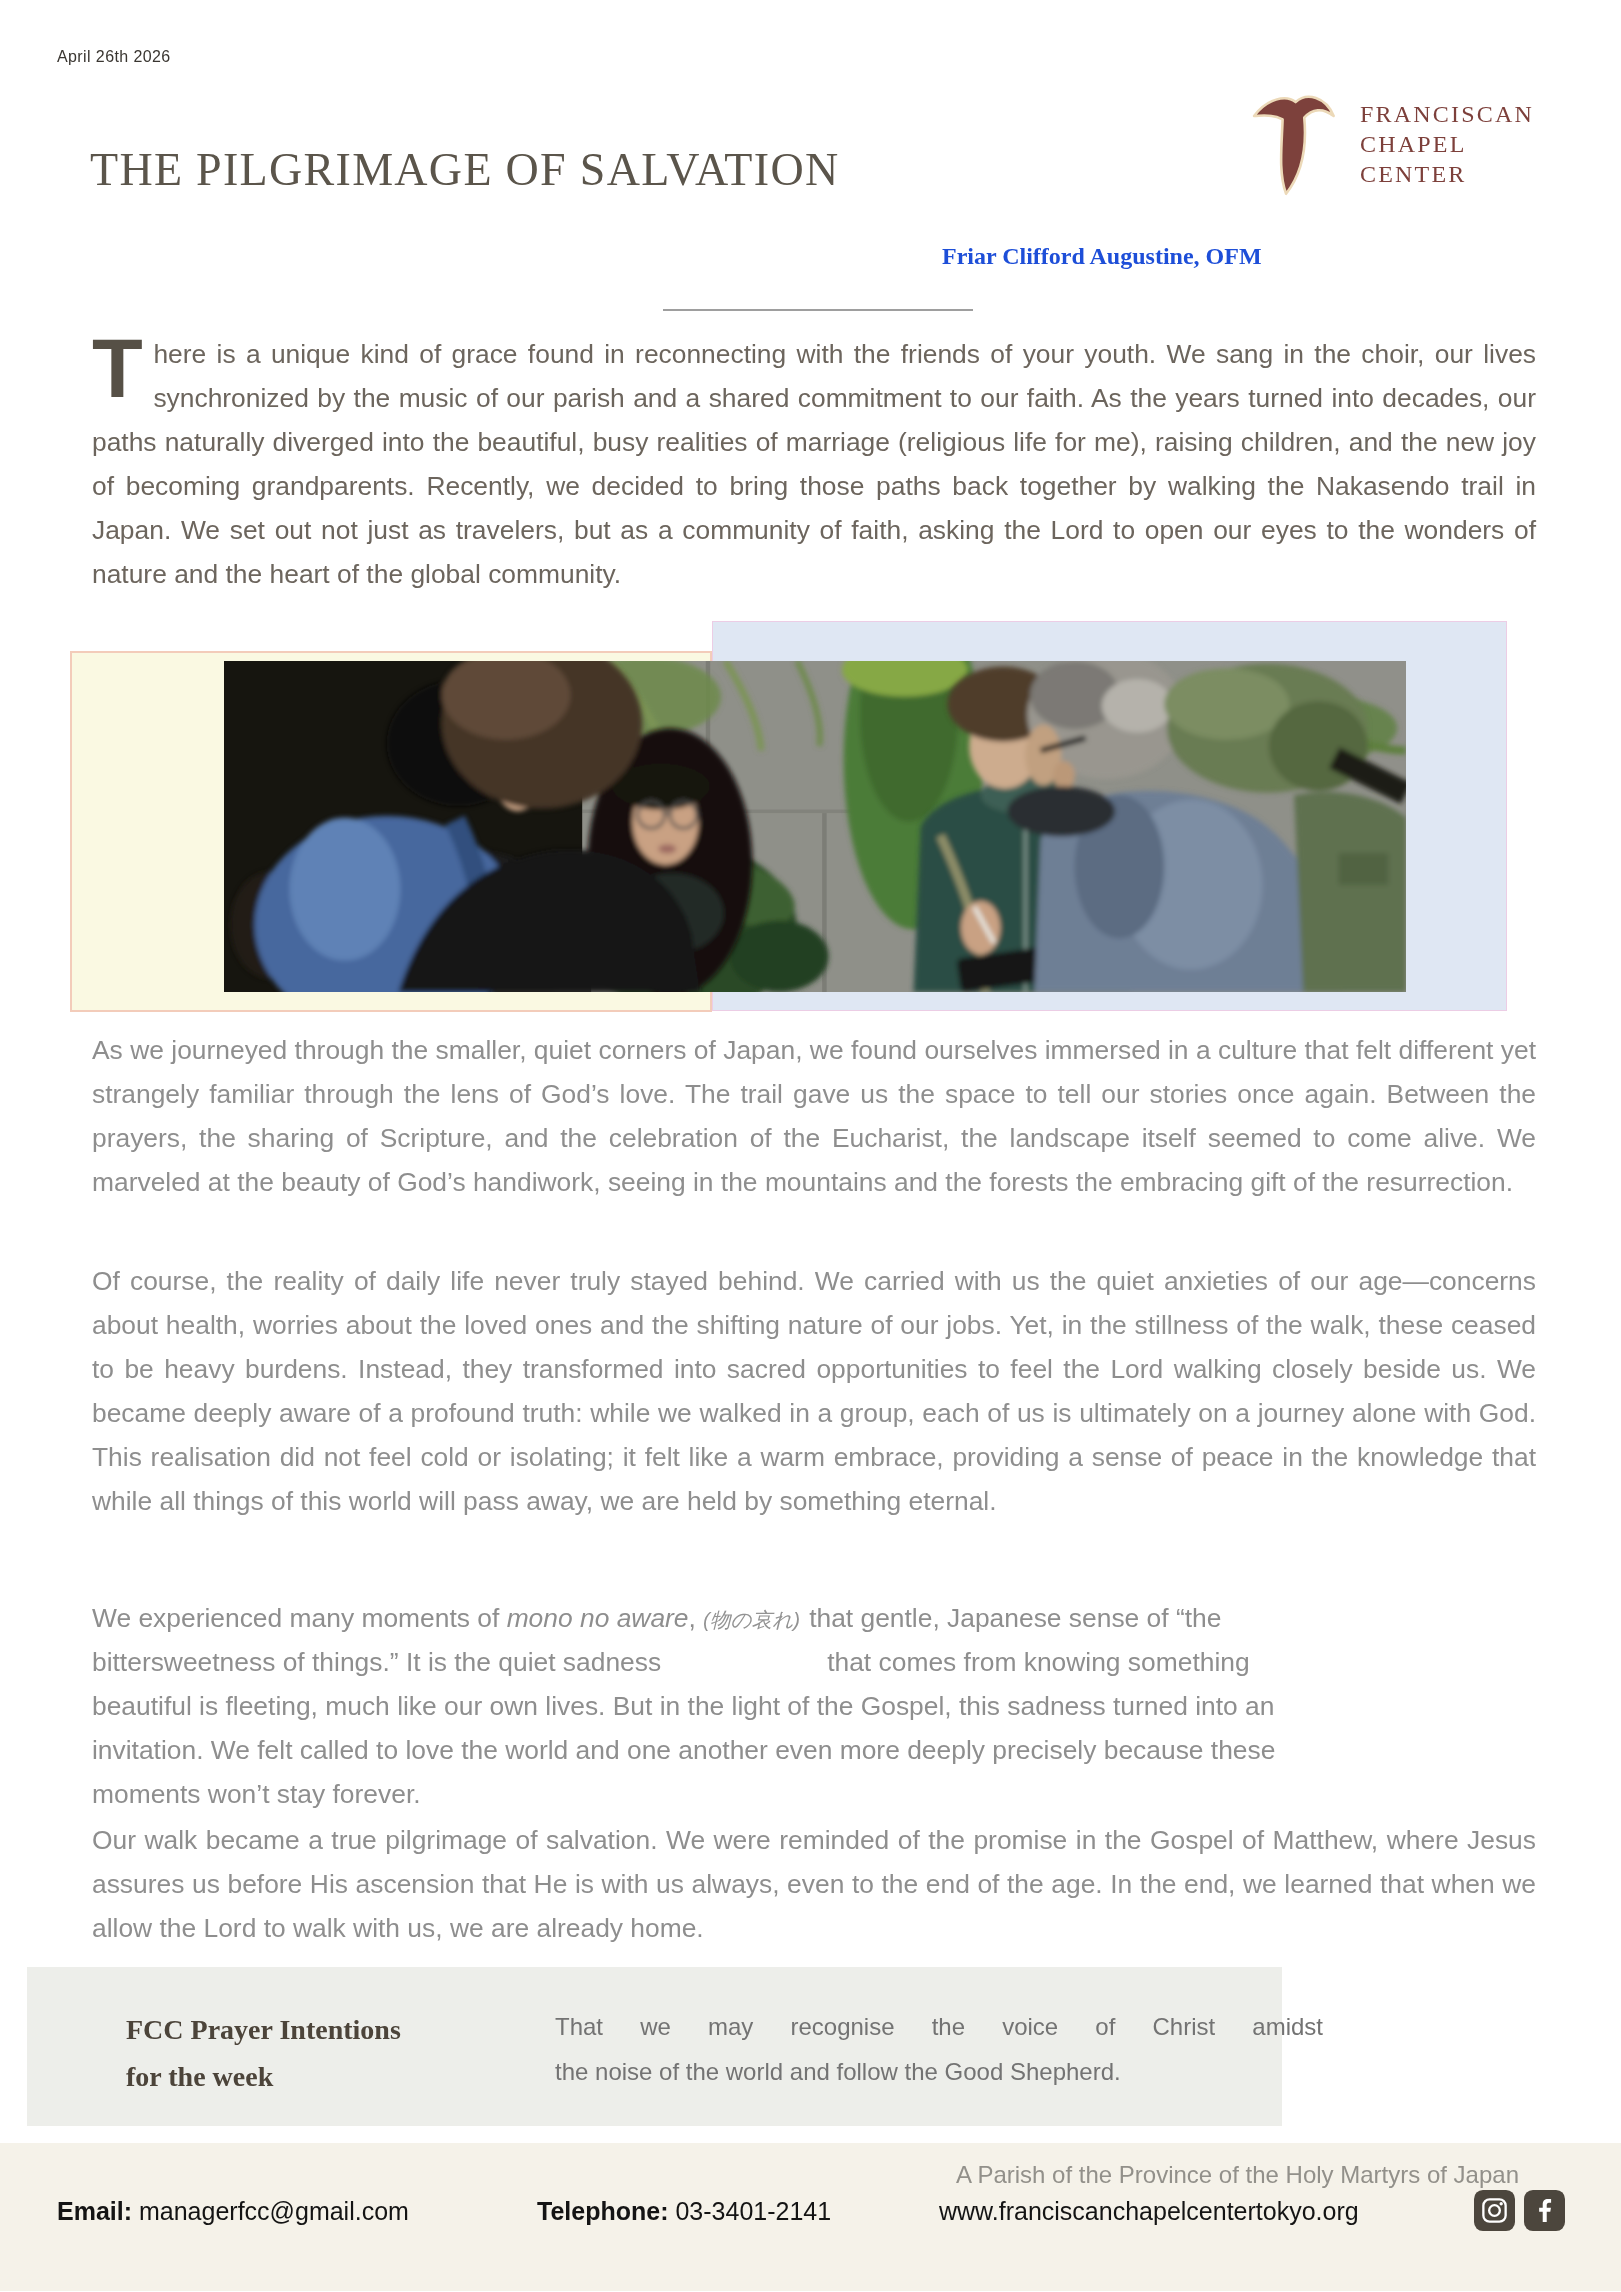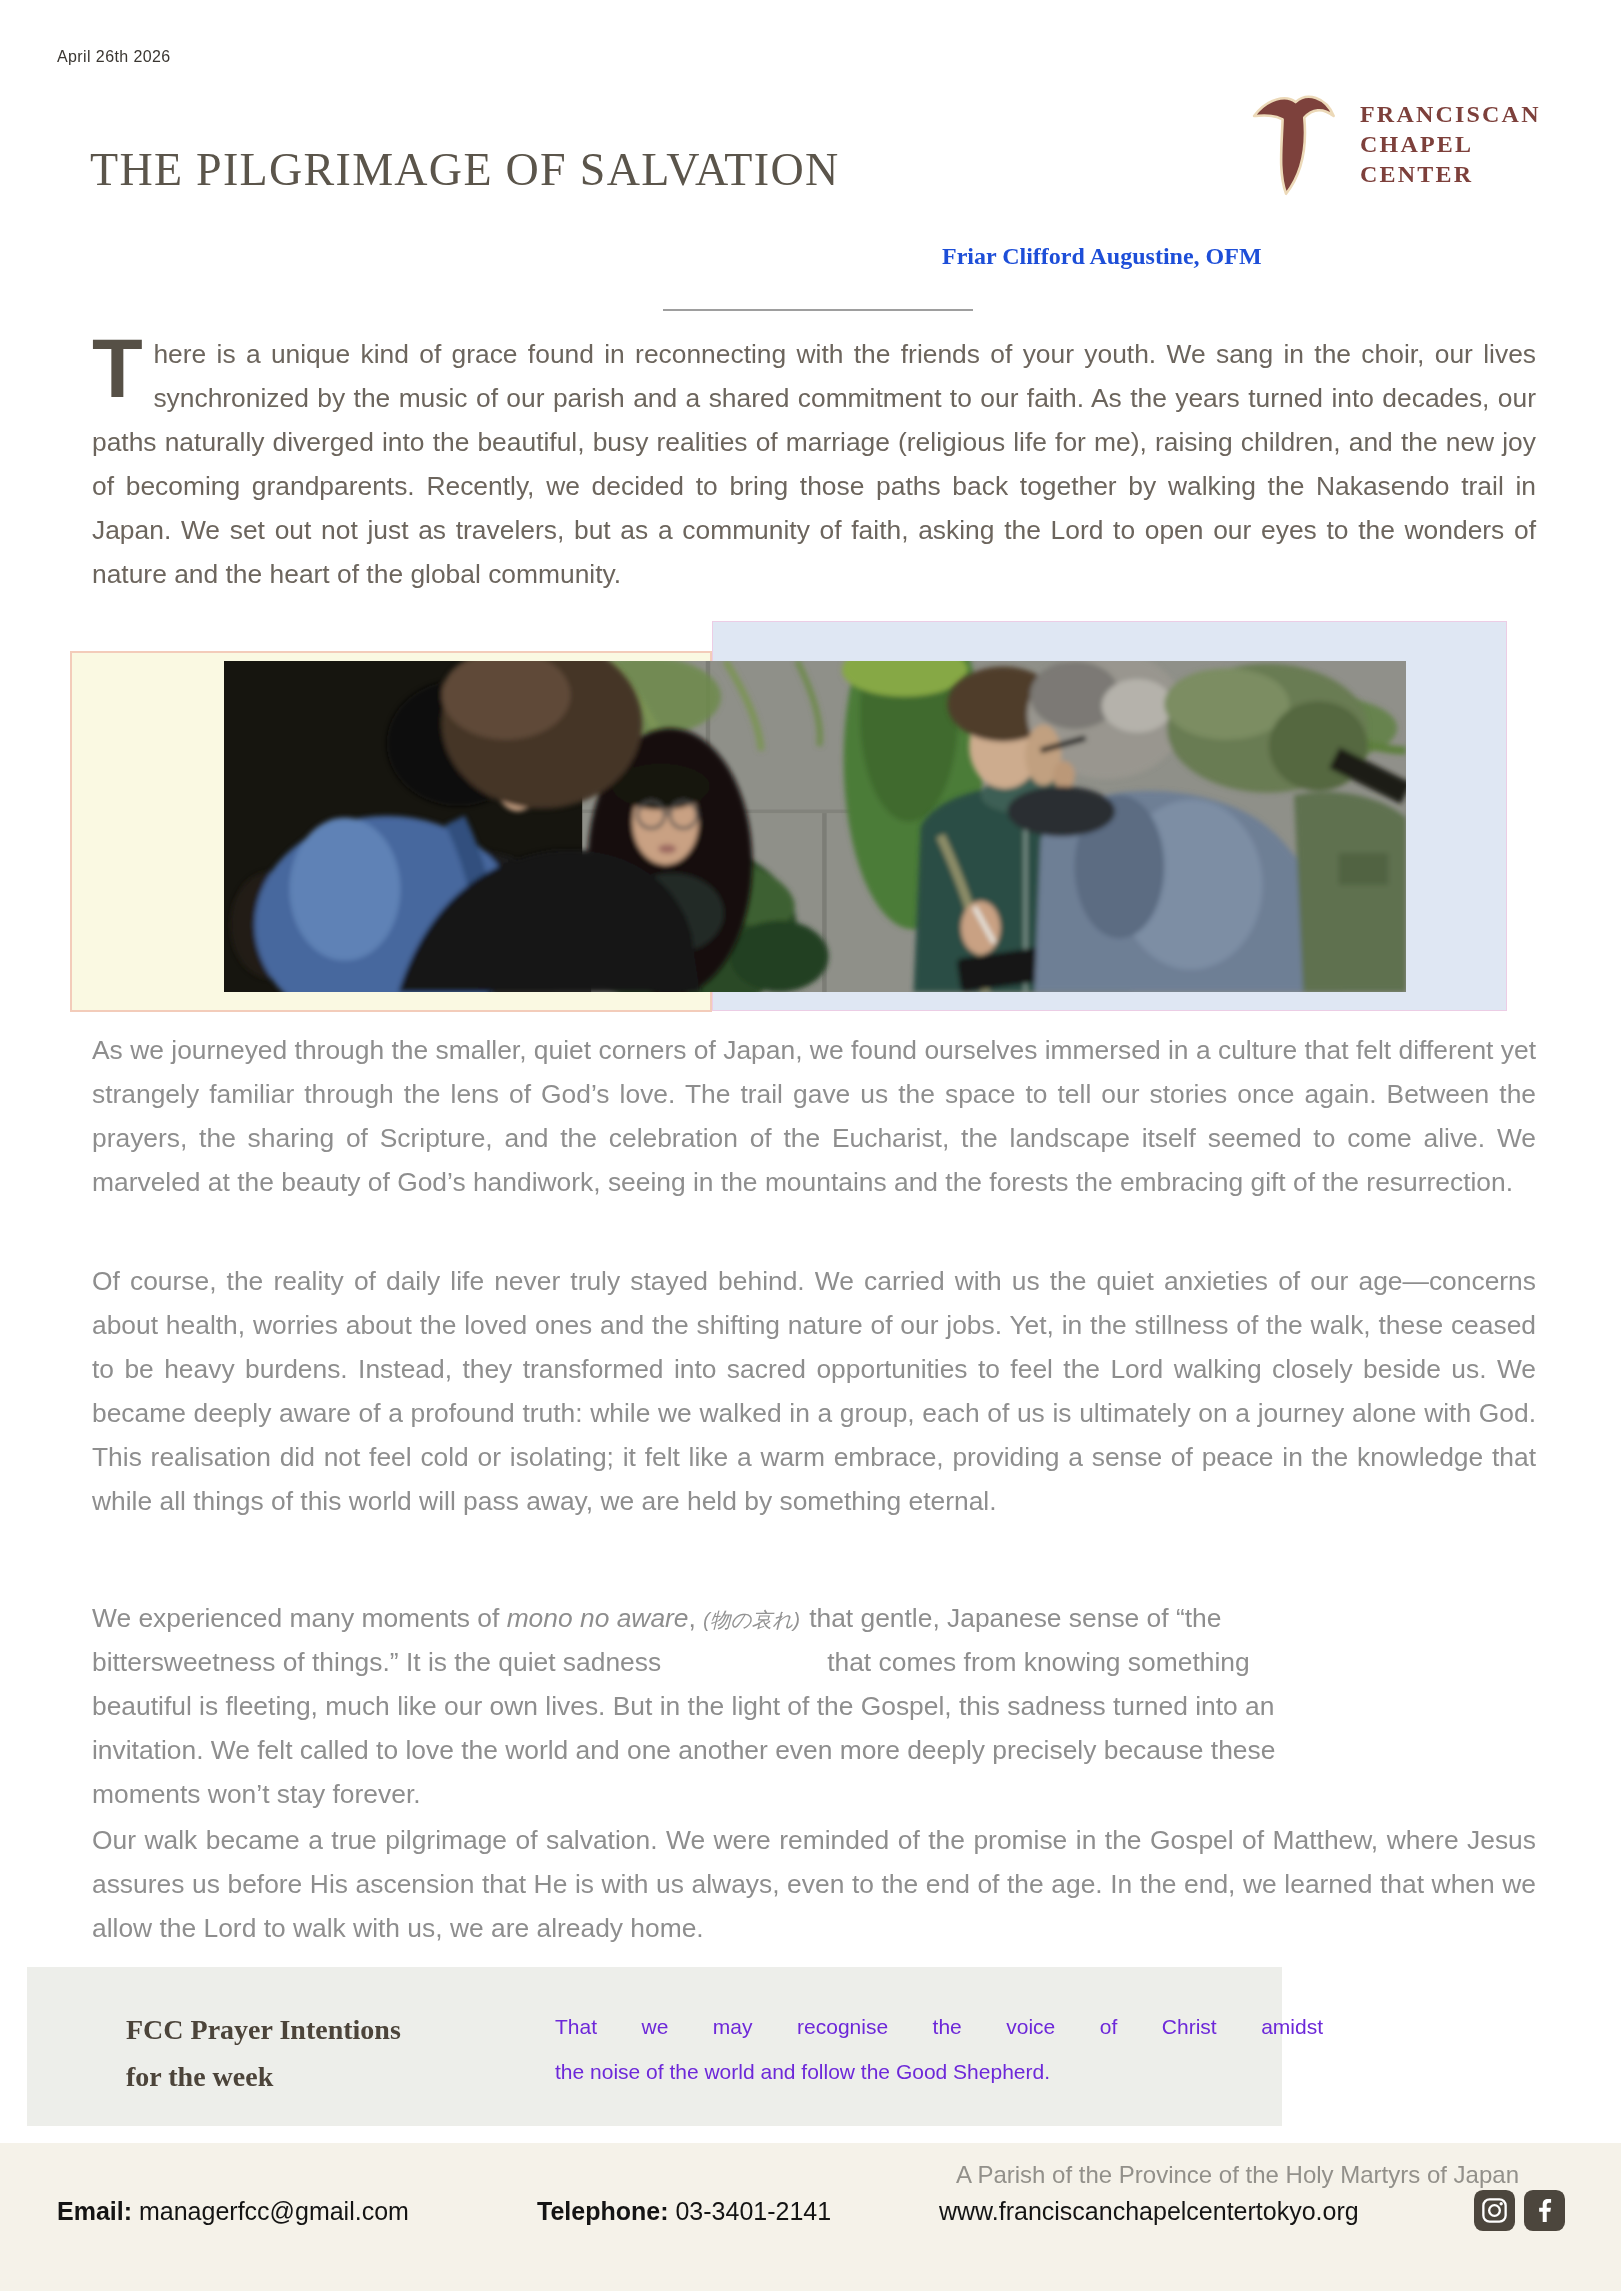--- a/index.html
+++ b/index.html
@@ -6,21 +6,21 @@
   body{width:1621px;height:2293px;background:#ffffff;position:relative;
        font-family:"Liberation Sans",sans-serif;overflow:hidden;}
   .abs{position:absolute;}
 
   
   .date{left:57px;top:48px;font-size:16px;color:#3a3631;letter-spacing:0.4px;}
   .title{left:90px;top:143px;margin:0;font-family:"Liberation Serif",serif;
          font-weight:400;font-size:46px;letter-spacing:1.3px;color:#5b554b;}
   .logo-mark{left:1248px;top:90px;}
   .logo-text{left:1360px;top:99px;font-family:"Liberation Serif",serif;
-             font-weight:700;font-size:24px;letter-spacing:2.2px;
+             font-weight:400;font-size:24px;letter-spacing:2.2px;
              color:#7d403b;line-height:30px;}
   .byline{left:942px;top:243px;font-family:"Liberation Serif",serif;
           font-weight:600;font-size:24px;color:#1d4ed8;}
   .divider{left:663px;top:309px;width:310px;height:1.8px;background:#9e9e9e;}
 
   
   .p{left:92px;width:1444px;margin:0;font-size:26.4px;line-height:44px;
      text-align:justify;color:#8e8e8e;}
   .p1{top:332px;color:#6c655d;}
   .dropcap{float:left;font-size:83px;line-height:70px;padding:1.8px 10.7px 0 0;
@@ -40,21 +40,21 @@
   .rect-blue{left:712px;top:621px;width:795px;height:390px;
              background:#dfe7f3;border:1.8px solid #eccde5;box-sizing:border-box;}
   .photo{left:224px;top:661px;width:1182px;height:331px;}
   .photo svg{display:block;}
 
   
   .prayer-box{left:27px;top:1967px;width:1255px;height:159px;background:#edeeea;}
   .prayer-head{position:absolute;left:99px;top:39px;font-family:"Liberation Serif",serif;
                font-weight:700;font-size:28px;line-height:47px;color:#4c443a;}
   .prayer-text{position:absolute;left:528px;top:37px;width:768px;
-               font-size:21px;line-height:45px;color:#6d28d9;}
+               font-size:24px;line-height:45px;color:#737373;}
   .pt1{text-align:justify;text-align-last:justify;}
 
   
   .footer{left:0;top:2143px;width:1621px;height:148px;background:#f5f2e9;}
   .parish{position:absolute;right:102px;top:18px;font-size:24px;color:#92908a;}
   .contact{position:absolute;top:54px;font-size:25px;color:#141414;text-align:center;}
   .contact b{font-weight:700;}
   .c-email{left:57px;} .c-phone{left:537px;} .c-web{left:939px;}
   .icon{position:absolute;top:47px;width:41px;height:41px;}
   .icon-ig{left:1474px;} .icon-fb{left:1524px;}

